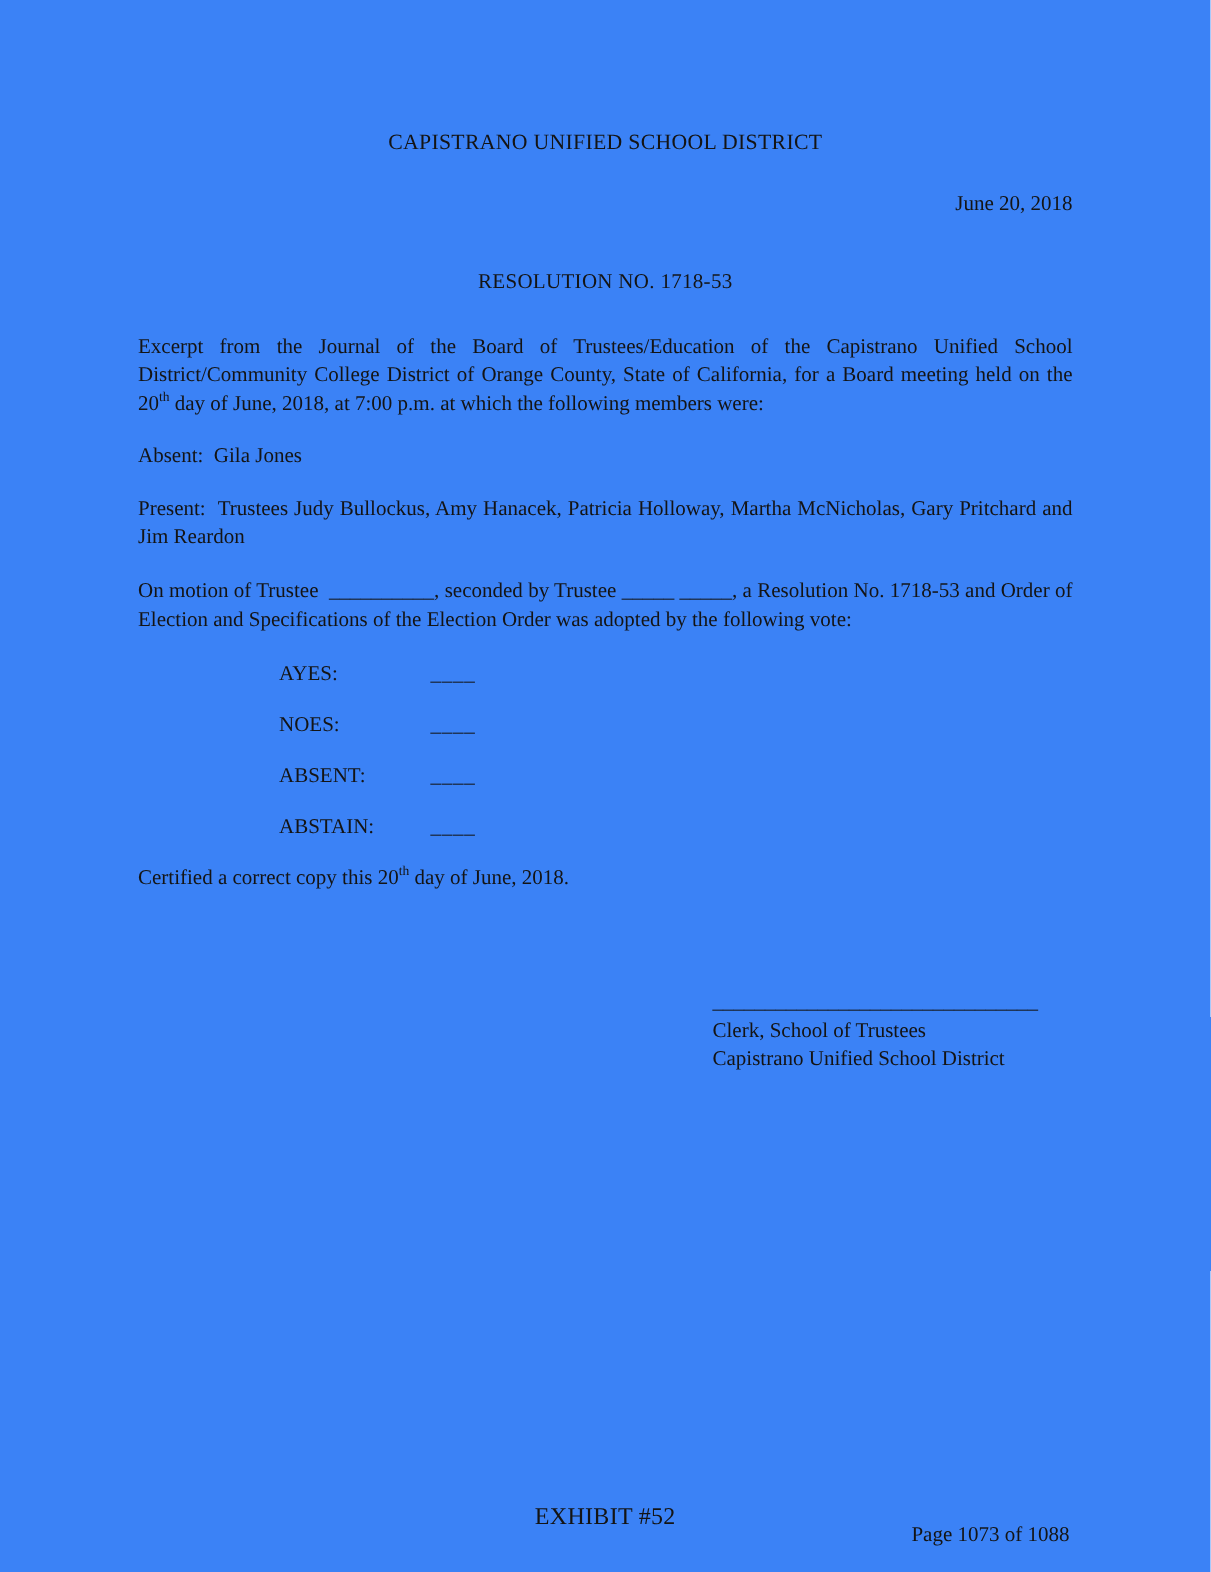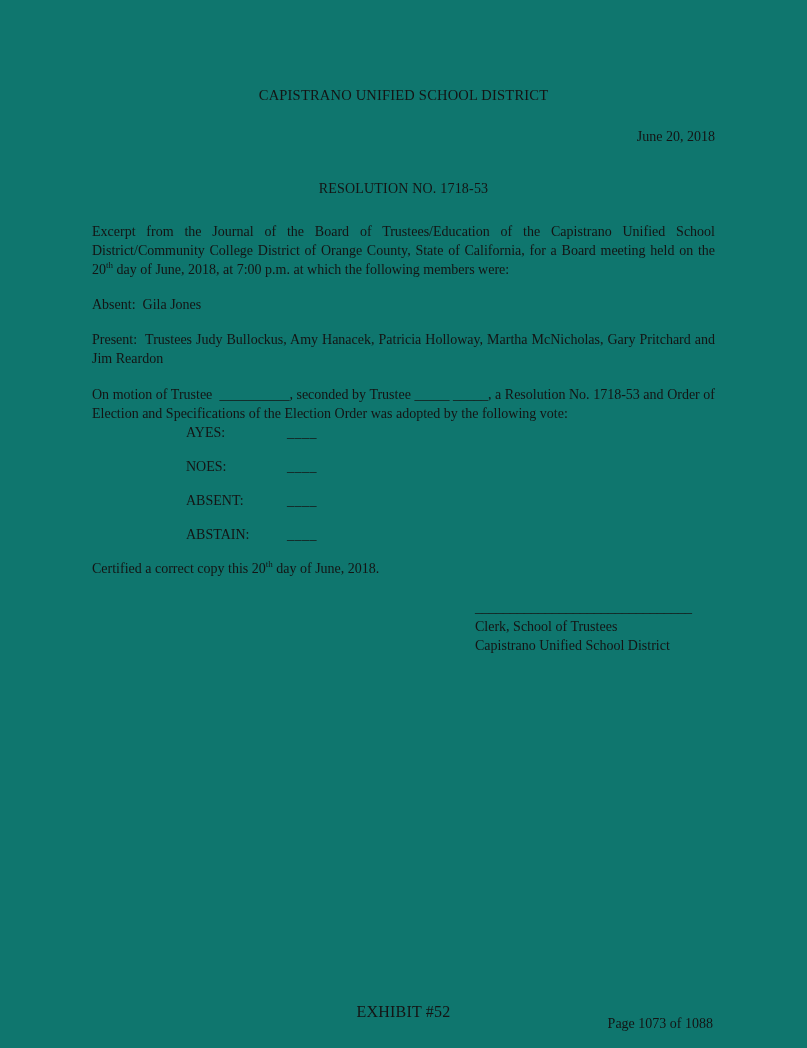--- a/index.html
+++ b/index.html
@@ -8,41 +8,41 @@
     height: 1048px;
     background: #ffffff;
     font-family: "Liberation Serif", "DejaVu Serif", serif;
     color: #141414;
     overflow: hidden;
   }
   .page {
     position: relative;
     width: 807px;
     height: 1048px;
-    background: #0f766e;
+    background: #3b82f6;
     padding: 0 92px;
     font-size: 14px;
     line-height: 19px;
   }
   .header-block { padding-top: 86px; text-align: center; }
   .district-name { font-size: 14.5px; letter-spacing: 0.2px; }
   .meeting-date { margin-top: 22px; text-align: right; }
   .resolution-title { margin-top: 33px; text-align: center; letter-spacing: 0.2px; }
   .para { text-align: justify; }
   .excerpt-paragraph { margin-top: 24px; }
   .present-line { margin-top: 16px; }
   .absent-line { margin-top: 16px; }
   .motion-paragraph { margin-top: 17px; }
   sup { font-size: 9px; vertical-align: super; line-height: 0; }
-  .vote-tally { }
+  .vote-tally { margin-top: 17px; }
   .vote-row { display: flex; margin-left: 94px; margin-bottom: 15px; }
   .vote-label { width: 101px; }
   .vote-blank { letter-spacing: 0.5px; }
   .certified-line { margin-top: 6px; }
-  .signature-block { margin-top: 20px; margin-left: 383px; line-height: 19px; }
+  .signature-block { margin-top: 64px; margin-left: 383px; line-height: 19px; }
   .signature-line { letter-spacing: 0px; white-space: nowrap; }
   .footer-exhibit {
     position: absolute;
     top: 1002px;
     left: 0;
     width: 807px;
     text-align: center;
     font-size: 16px;
     letter-spacing: 0.2px;
   }

